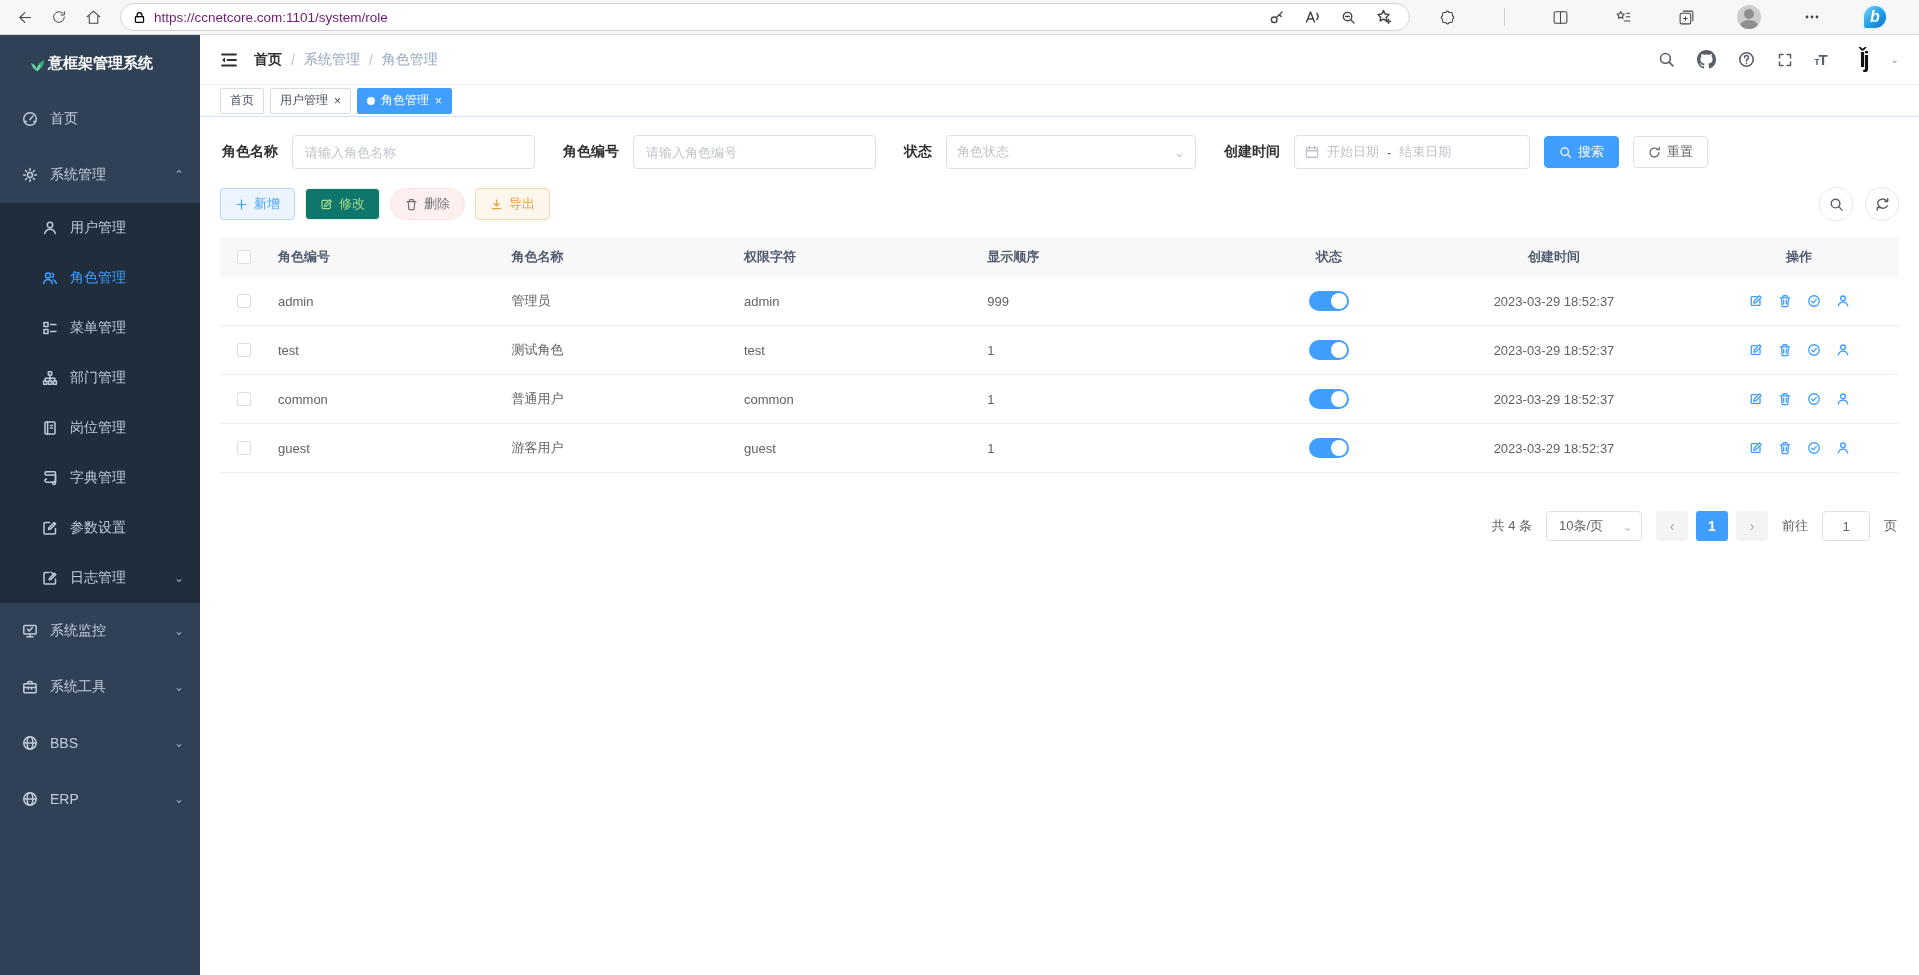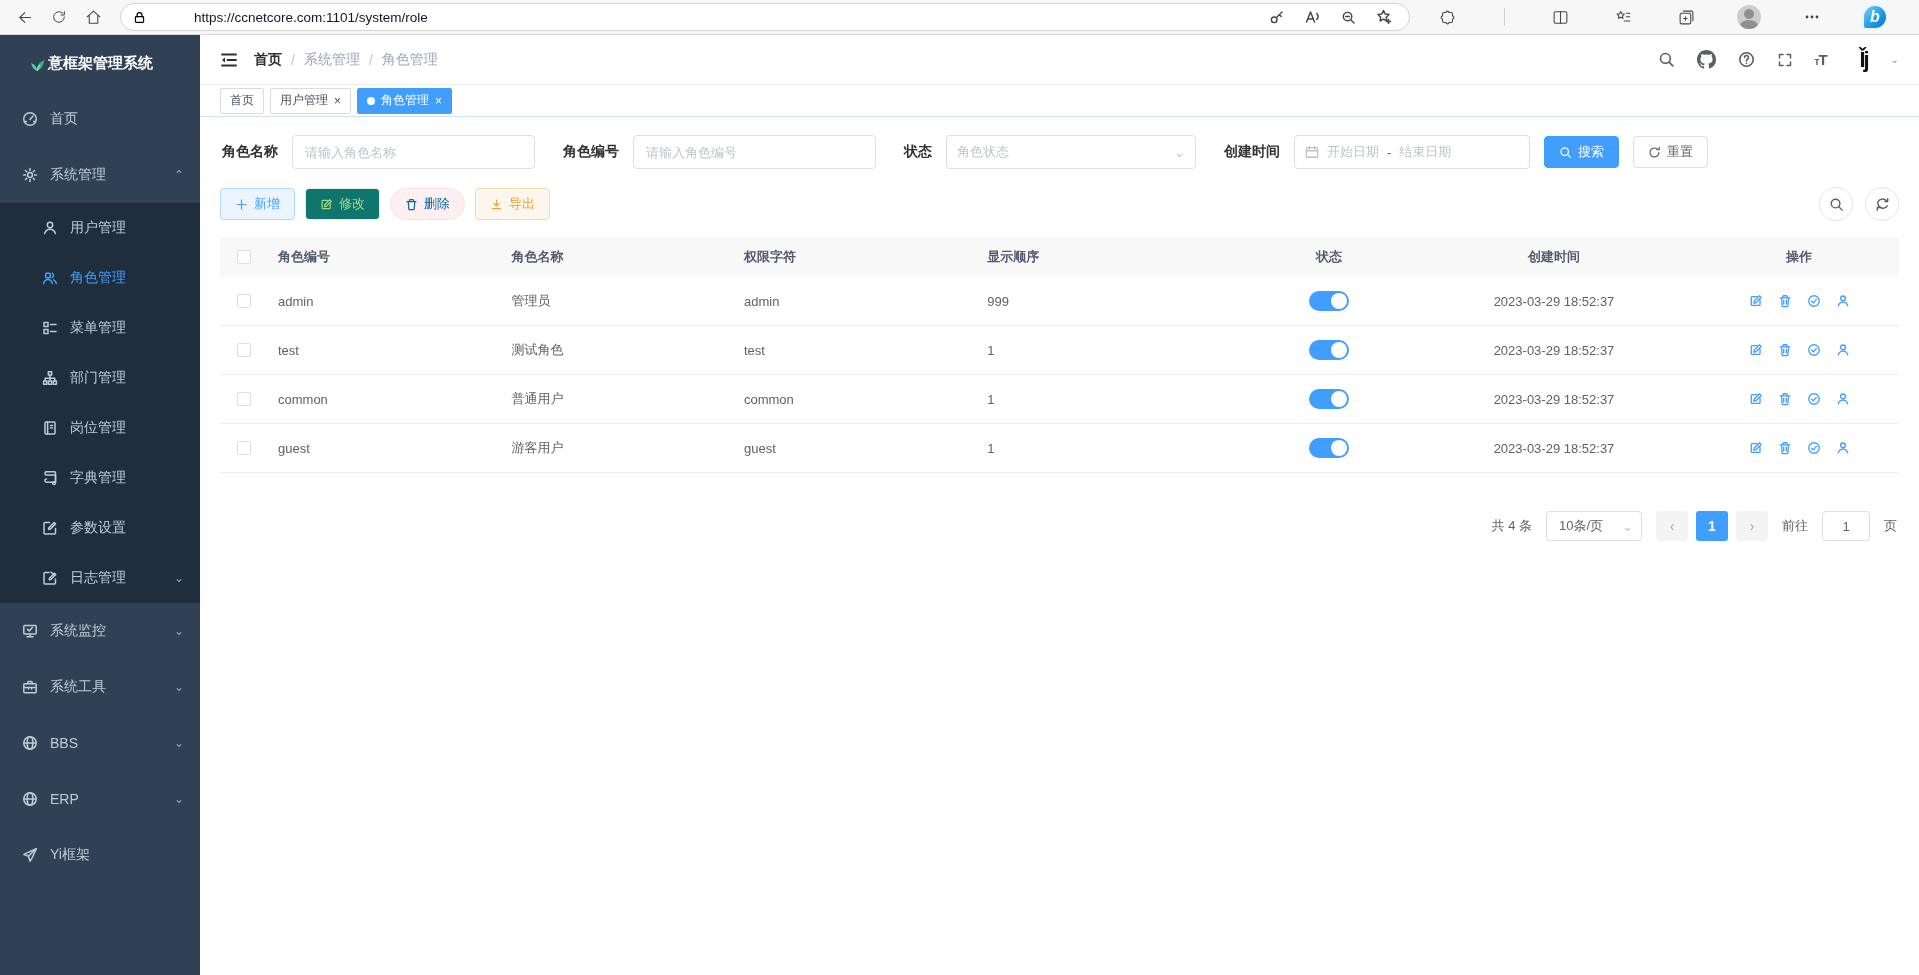--- a/index.html
+++ b/index.html
@@ -4,21 +4,21 @@
 <style>
   * { box-sizing: border-box; margin: 0; padding: 0; }
   html,body { width:1919px; height:975px; overflow:hidden; font-family:"Liberation Sans","DejaVu Sans",sans-serif; background:#fff; }
   svg { display:block; }
   .si { fill:none; stroke:currentColor; stroke-width:1.5; stroke-linecap:round; stroke-linejoin:round; }
 
   
   .browser { height:35px; background:#f7f7f8; border-bottom:1px solid #dadada; display:flex; align-items:center; padding:0 10px; gap:4px; }
   .bbtn { width:30px; height:28px; border-radius:6px; display:flex; align-items:center; justify-content:center; color:#454545; flex:0 0 auto; cursor:pointer; }
   .urlbar { height:28px; flex:0 0 1290px; margin-left:8px; background:#fff; border:1px solid #d4d4d4; border-radius:15px; display:flex; align-items:center; padding:0 10px 0 12px; gap:8px; }
-  .urltext { font-size:13.5px; color:#0f172a; flex:1; white-space:nowrap; overflow:hidden;margin-left:40px; }
+  .urltext { font-size:13.5px; color:#701a75; flex:1; white-space:nowrap; overflow:hidden; }
   .pillicons { display:flex; align-items:center; gap:6px; color:#4c4c4c; }
   .bdivider { width:1px; height:18px; background:#cfcfcf; margin:0 8px; }
   .chromeicons { display:flex; align-items:center; gap:14px; color:#454545; flex:1; justify-content:space-evenly; }
   .avatar-b { width:24px; height:24px; border-radius:50%; background:#cdcdcd; position:relative; overflow:hidden; }
   .avatar-b::before { content:""; position:absolute; left:7px; top:4px; width:10px; height:10px; border-radius:50%; background:#8f8f8f; }
   .avatar-b::after { content:""; position:absolute; left:3px; top:15px; width:18px; height:12px; border-radius:50%; background:#8f8f8f; }
   .copilot { width:26px; height:26px; border-radius:50% 50% 50% 4px; background:linear-gradient(135deg,#7ad0f7,#1e9de8 55%,#0f6cc9); color:#fff; font-weight:bold; font-style:italic; font-size:16px; display:flex; align-items:center; justify-content:center; border:2px solid #eaf6ff; }
 
   
   .app { display:flex; height:940px; }
@@ -65,21 +65,21 @@
   .fselect .chevd { margin-left:auto; color:#c0c4cc; }
   .fdate { height:34px; width:236px; border:1px solid #dcdfe6; border-radius:4px; display:flex; align-items:center; gap:8px; padding:0 10px; color:#bfc4cc; font-size:13px; cursor:pointer; }
   .fdate .sep { color:#606266; }
   .btn { height:32px; border-radius:4px; border:1px solid transparent; font-size:13px; display:inline-flex; align-items:center; gap:6px; padding:0 14px; cursor:pointer; background:#fff; }
   .btn-primary { background:#409eff; border-color:#409eff; color:#fff; }
   .btn-plain { border-color:#dcdfe6; color:#606266; }
 
   .toolbar { display:flex; align-items:center; gap:10px; margin-top:18px; }
   .btn-add { background:#ecf5ff; border-color:#b3d8ff; color:#409eff; }
   .btn-mod { background:#0f766e; border-color:#e1f3d8; color:#a4da85; cursor:not-allowed; }
-  .btn-del { background:#fef0f0; border-color:#fde2e2; color:#0369a1; cursor:not-allowed;border-radius:16px; }
+  .btn-del { background:#fef0f0; border-color:#fde2e2; color:#737373; cursor:not-allowed;border-radius:16px; }
   .btn-exp { background:#fdf6ec; border-color:#f5dab1; color:#e6a23c; }
   .tool-right { margin-left:auto; display:flex; gap:12px; }
   .circ { width:34px; height:34px; border-radius:50%; border:1px solid #e3e6ec; display:flex; align-items:center; justify-content:center; color:#5a5e66; cursor:pointer; background:#fff; }
 
   
   .table { margin-top:16px; font-size:13px; }
   .thead { display:flex; align-items:center; background:#f8f8f9; height:40px; color:#515a6e; font-weight:bold; }
   .trow { display:flex; align-items:center; height:49px; border-bottom:1px solid #ebeef5; color:#606266; }
   .cell { padding-right:10px; }
   .c-check { flex:0 0 58px; display:flex; justify-content:center; }
@@ -321,27 +321,20 @@
     </div>
     <div class="menu-item">
       <svg class="si" width="16" height="16" viewBox="0 0 16 16">
           <circle cx="8" cy="8" r="6.2"></circle>
           <path d="M1.8 8h12.4"></path>
           <ellipse cx="8" cy="8" rx="2.8" ry="6.2"></ellipse>
         </svg>
       <span class="mlabel">ERP</span>
       <span class="chev">⌄</span>
     </div>
-    <div class="menu-item">
-      <svg class="si" width="16" height="16" viewBox="0 0 16 16">
-          <path d="M14.2 1.8L1.8 7.4l4.6 1.9 1.7 4.9 2.4-4.1 3.7-8.3z"></path>
-          <path d="M6.4 9.3l7.8-7.5"></path>
-        </svg>
-      <span class="mlabel">Yi框架</span>
-    </div>
   </div>
 
   <div class="main">
 
     <div class="topbar">
       <span class="fold">
         <svg width="18" height="18" viewBox="0 0 18 18">
             <path d="M2 3.5h14M7.5 9h8.5M2 14.5h14" stroke="#303133" stroke-width="1.8" fill="none" stroke-linecap="round"></path>
             <path d="M5 6.6L2 9l3 2.4z" fill="#303133"></path>
           </svg>

